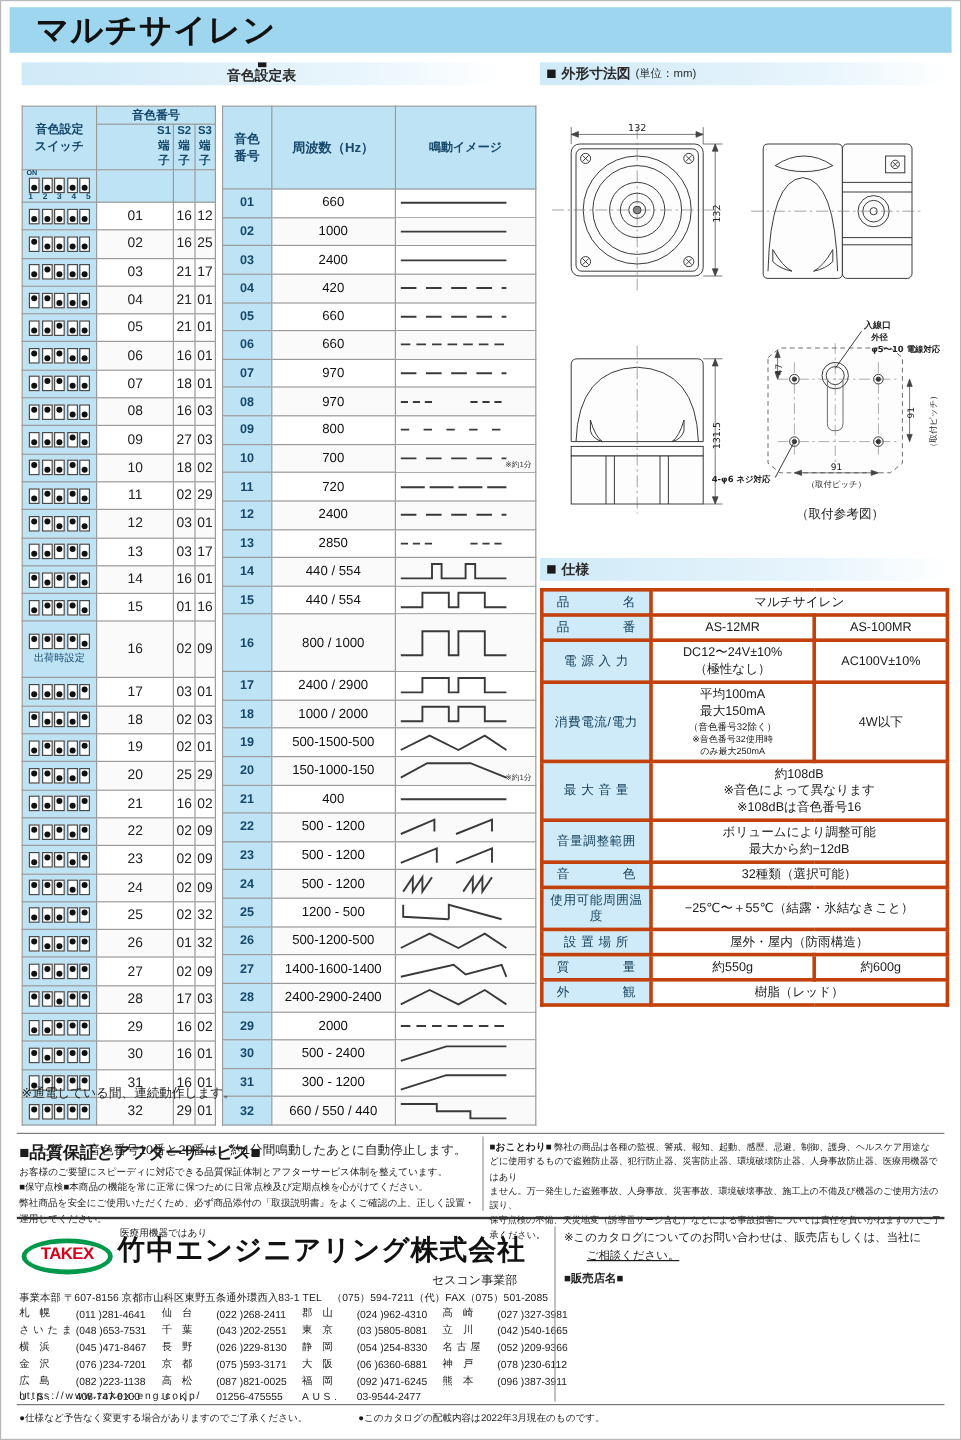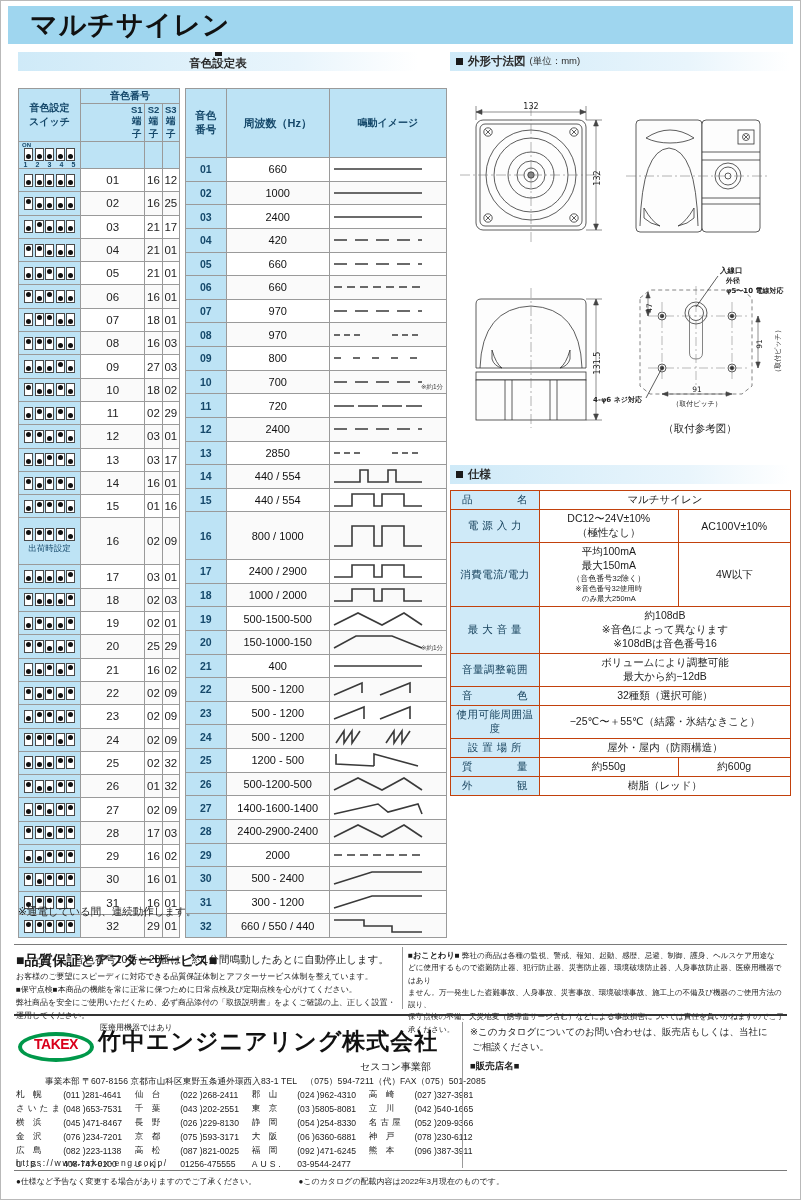--- a/index.html
+++ b/index.html
@@ -87,21 +87,21 @@
   
   .tone-note{position:absolute;left:18px;top:903px;font-size:10.5px;line-height:1.55;color:#222;}
   .tone-note .l2{margin-left:13px;margin-top:32px;}
 
   
   .dim-box{position:absolute;left:450px;top:76px;width:342px;height:380px;}
   .dim-box svg{display:block;}
 
   
   .spec{position:absolute;left:450px;top:490px;border-collapse:collapse;width:341px;font-size:10.5px;}
-  .spec td{border:1px solid #c2410c;padding:2px 3px;text-align:center;vertical-align:middle;color:#1b1b1b;}
+  .spec td{border:3px solid #c2410c;padding:2px 3px;text-align:center;vertical-align:middle;color:#1b1b1b;}
   .spec td.k{background:#cfeaf8;width:82px;font-size:10.5px;color:#16415c;letter-spacing:0.5px;}
   .spec .small{font-size:8px;}
   .spec .xsmall{font-size:7.5px;}
 
   
   .disc-rule{position:absolute;left:14px;top:944px;width:773px;border-top:1px solid #7a7a7a;}
   .disc-left{position:absolute;left:16px;top:949px;width:382px;font-size:8px;line-height:1.6;color:#1b1b1b;}
   .disc-left .hd{font-weight:bold;font-size:14px;}
   .disc-right{position:absolute;left:408px;top:949px;width:380px;font-size:7.6px;line-height:1.62;color:#1b1b1b;}
   .disc-right .hd{font-weight:bold;font-size:8.2px;}
@@ -113,34 +113,34 @@
   .logo-ellipse{
     position:absolute;left:0;top:6px;width:76px;height:30px;border-radius:50%;
     border:4px solid #00984a;box-sizing:border-box;background:#fff;
     display:flex;justify-content:center;
   }
   .logo-ellipse span{font-size:14px;font-weight:bold;color:#d9001b;letter-spacing:-0.5px;}
   .grp-lbl{position:absolute;left:100px;top:1022px;font-size:8px;color:#222;}
   .co-name{position:absolute;left:98px;top:1030px;font-size:23px;font-weight:bold;letter-spacing:1px;color:#111;line-height:1;}
   .div-name{position:absolute;left:360px;top:1060px;font-size:10px;color:#222;}
 
-  .addr{position:absolute;left:16px;top:1076px;font-size:8.6px;color:#1b1b1b;letter-spacing:0.1px;margin-left:29px;}
+  .addr{position:absolute;left:16px;top:1076px;font-size:8.6px;color:#1b1b1b;letter-spacing:0.1px;}
   .branches{position:absolute;left:16px;top:1088px;width:470px;font-size:8.6px;color:#1b1b1b;}
   .branches table{border-collapse:collapse;width:470px;}
   .branches td{padding:1px 0;white-space:nowrap;}
   .branches td.city{width:46px;letter-spacing:3px;}
   .branches td.tel{width:72px;}
   .url{position:absolute;left:16px;top:1158px;font-size:8.6px;letter-spacing:1.6px;color:#1b1b1b;}
   .foot-rule{position:absolute;left:14px;top:1170px;width:773px;border-top:1px solid #7a7a7a;}
   .foot-note{position:absolute;left:16px;top:1176px;font-size:8px;color:#1b1b1b;}
   .foot-note span.b2{margin-left:40px;}
 
   
   .dealer{position:absolute;left:470px;top:1024px;width:316px;font-size:9.5px;line-height:1.6;color:#1b1b1b;}
-  .dealer .ln2{margin-left:2px;}
+  .dealer .ln2{margin-left:19px;text-decoration:underline;}
   .dealer .shop{margin-top:4px;font-weight:bold;font-size:9.5px;}
   .dealer-vrule{position:absolute;left:462px;top:1022px;height:146px;border-left:1px solid #9a9a9a;}
 </style>
 </head>
 <body>
 
 <div class="page">
   <div class="frame-border"></div>
 
   <div class="title-bar">
@@ -1462,20 +1462,29 @@
 
   <table class="spec">
     <tbody id="spec-body">
         <tr>
           <td class="k">品　　　　名</td>
           <td colspan="2">
             <div>マルチサイレン</div>
           </td>
         </tr>
         <tr>
+          <td class="k">品　　　　番</td>
+          <td>
+            <div>AS-12MR</div>
+          </td>
+          <td>
+            <div>AS-100MR</div>
+          </td>
+        </tr>
+        <tr>
           <td class="k">電 源 入 力</td>
           <td>
             <div>DC12〜24V±10%</div>
             <div>（極性なし）</div>
           </td>
           <td>
             <div>AC100V±10%</div>
           </td>
         </tr>
         <tr>

